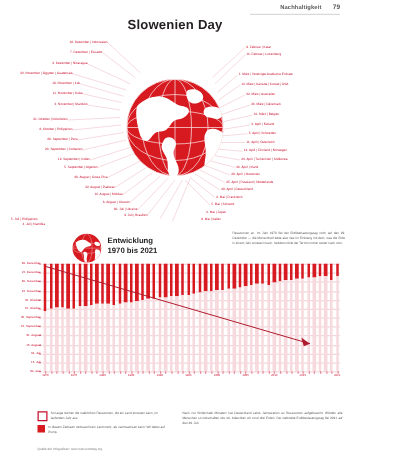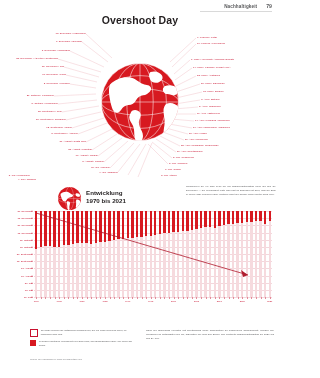--- a/index.html
+++ b/index.html
@@ -73,21 +73,21 @@
 <body>
 
 <div id="page">
 
   <div class="rh">
     <span class="rh-sec">Nachhaltigkeit</span>
     <span class="rh-pg">79</span>
   </div>
   <div class="rh-rule"></div>
 
-  <div class="title">Overshoot Day</div>
+  <div class="title">Slowenien Day</div>
 
   <div class="globe-panel">
 
     <svg class="rays" viewBox="0 0 280 160">
       <g stroke="#e79ba8" stroke-width="0.3" fill="none">
         <path d="M112,36 L86,12"></path>
           <path d="M108,40 L82,20"></path>
         <path d="M104,45 L70,29"></path>
           <path d="M101,50 L58,37"></path>
         <path d="M99,55 L64,45"></path>

